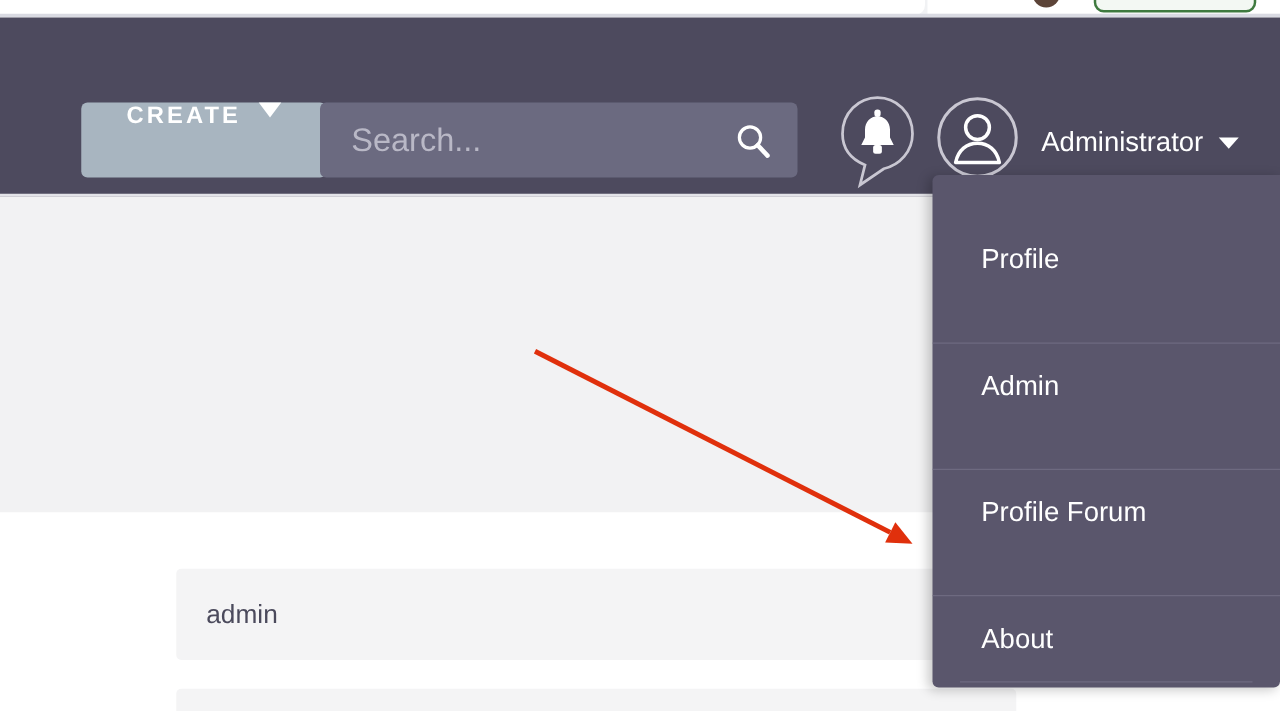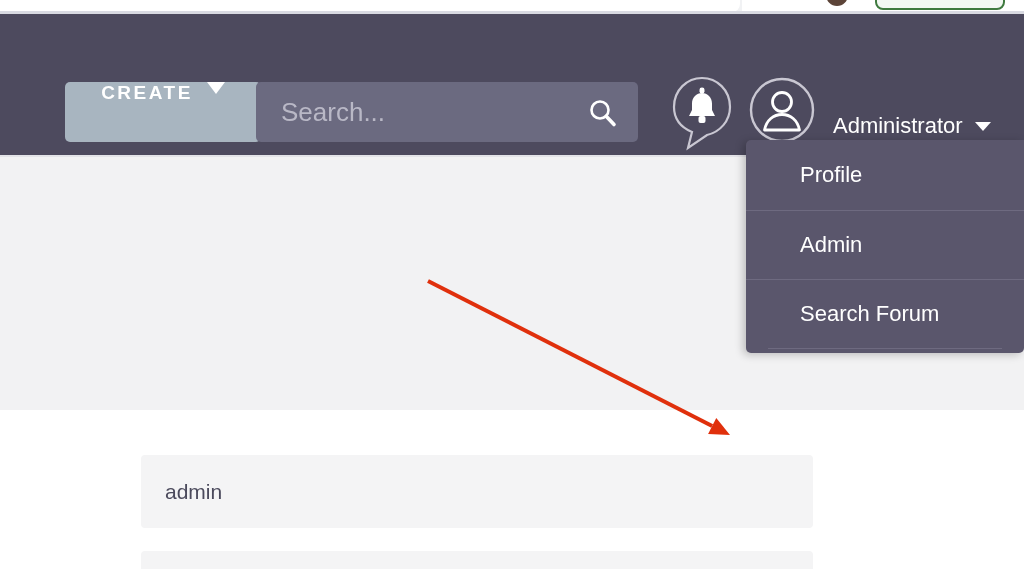--- a/index.html
+++ b/index.html
@@ -187,21 +187,21 @@
     top: 62px;
     width: 68px;
     height: 68px;
     cursor: pointer;
   }
 
   
   .admin-menu-trigger {
     position: absolute;
     left: 833px;
-    top: 96px;
+    top: 84px;
     height: 32px;
     display: flex;
     align-items: center;
     gap: 12px;
     cursor: pointer;
     justify-content: space-between;
   }
   .admin-label {
     color: #ffffff;
     font-family: "Liberation Sans", sans-serif;
@@ -271,27 +271,28 @@
     border-radius: 5px 0 5px 5px;
     box-shadow: -3px 2px 9px rgba(0,0,0,0.22);
     overflow: hidden;
     padding-bottom: 4px;
   }
   .dropdown-item {
     position: relative;
     height: 69px;
     display: flex;
     align-items: center;
-    padding-left: 54px;
+    padding-left: 39px;
     color: #ffffff;
     font-family: "Liberation Sans", sans-serif;
     font-size: 22px;
     cursor: pointer;
     box-sizing: border-box;
     border-top: 1px solid #6e6a80;
+    margin-top: 32px;
   }
   .dropdown-item:first-child {
     border-top: none;
     height: 70px;
   }
   .dropdown-foot-line {
     height: 1px;
     margin: 0 22px 0 22px;
     background: #6e6a80;
   }
@@ -351,21 +352,24 @@
   <div class="header-bottom-line"></div>
 
   <div class="user-dropdown">
     <div class="dropdown-item">
       <span>Profile</span>
     </div>
     <div class="dropdown-item">
       <span>Admin</span>
     </div>
     <div class="dropdown-item">
-      <span>Search Forum</span>
+      <span>Profile Forum</span>
+    </div>
+    <div class="dropdown-item">
+      <span>About</span>
     </div>
     <div class="dropdown-foot-line"></div>
   </div>
 
   <svg class="annotation-arrow">
     <line id="arrow-line" x1="428" y1="281" x2="712.1828133360073" y2="425.91441474750036" stroke="#e0300c" stroke-width="4"></line>
     <polygon id="arrow-head" points="730,435 708.0942999723824,433.9321487462971 716.2713266996321,417.8966807487036" fill="#e0300c"></polygon>
   </svg>
 
 </div>

